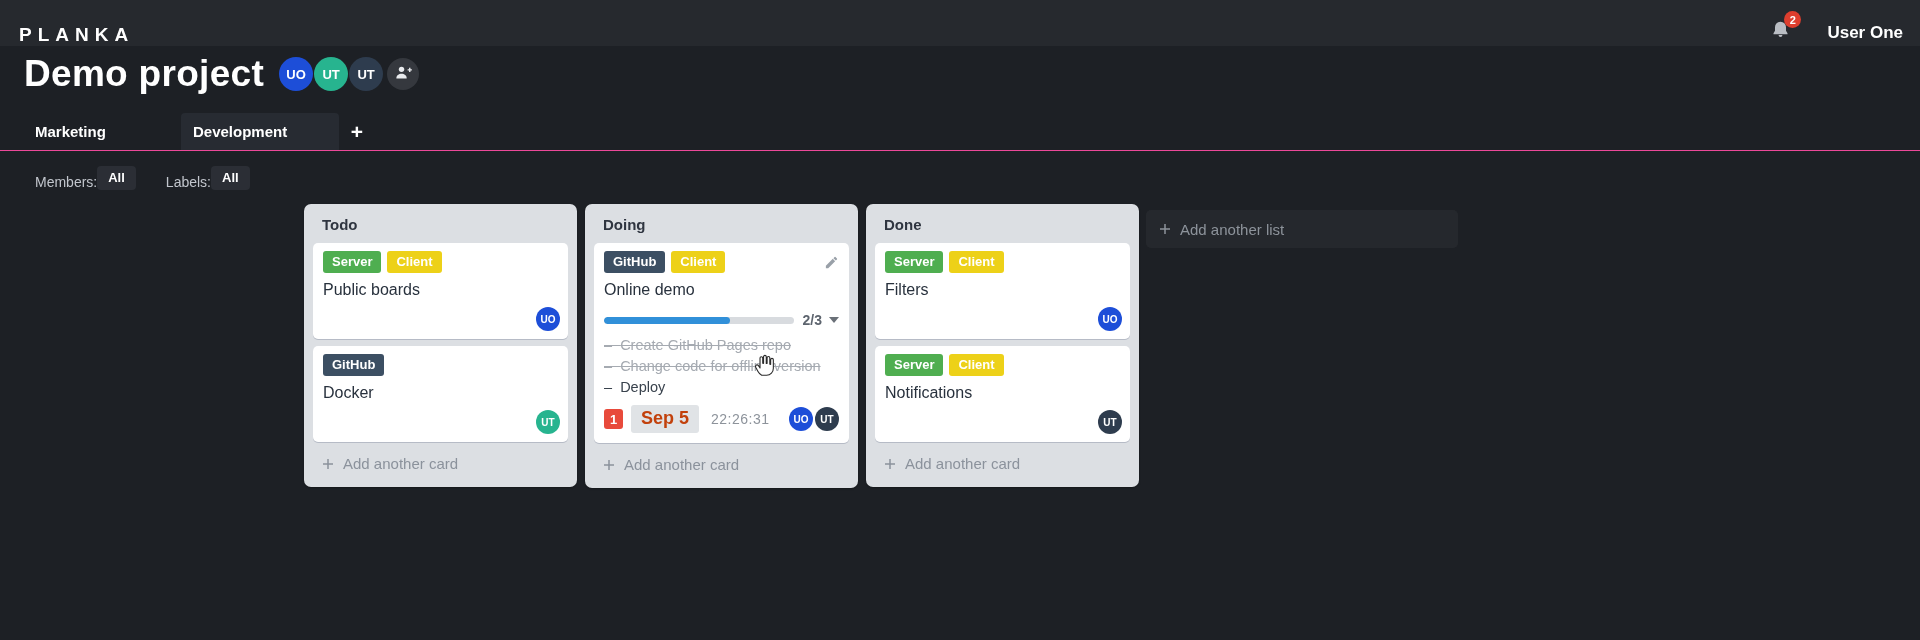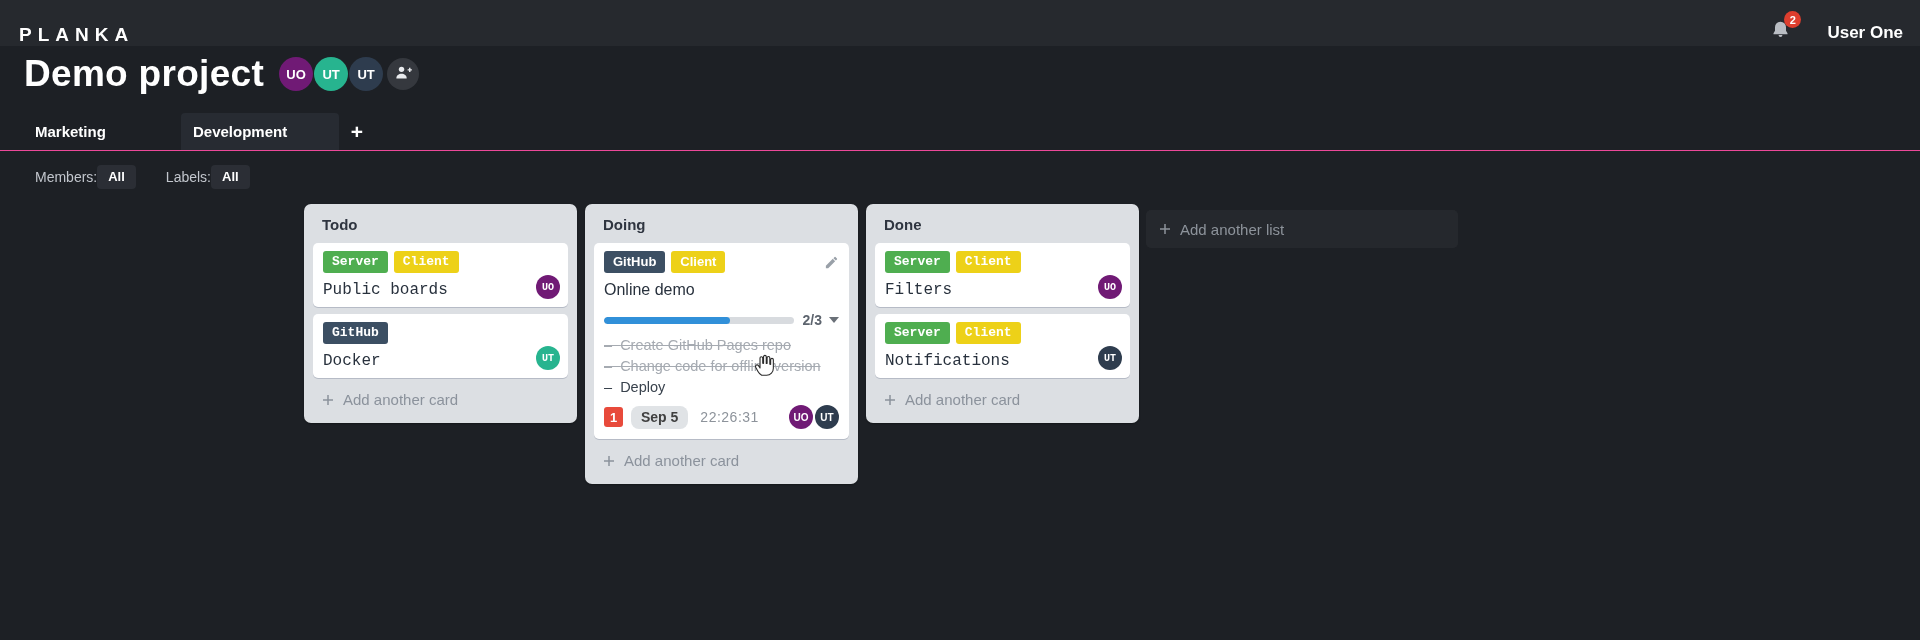--- a/index.html
+++ b/index.html
@@ -22,47 +22,47 @@
   .user-name { color:#fff; font-size:17px; font-weight:bold; cursor:pointer; }
 
   
   .project-row { position:absolute; top:53px; left:24px; display:flex; align-items:center; }
   .project-title { color:#fff; font-size:37px; font-weight:bold; letter-spacing:.3px; }
   .member-avatars { display:flex; align-items:center; margin-left:14px; }
   .avatar-lg { width:34px; height:34px; border-radius:50%; color:#fff; font-size:13px; font-weight:bold;
             display:flex; align-items:center; justify-content:center; margin-left:1px; cursor:pointer; }
   .add-member-btn { width:32px; height:32px; border-radius:50%; background:#35383e; margin-left:4px;
             display:flex; align-items:center; justify-content:center; cursor:pointer; }
-  .av-purple { background:#701a75; } .av-teal { background:#27b48f; } .av-navy { background:#2e3c4e; }
+  .av-purple { background:#1d4ed8; } .av-teal { background:#27b48f; } .av-navy { background:#2e3c4e; }
 
   
   .tabs-row { position:absolute; top:113px; left:0; width:1920px; height:38px;
             border-bottom:1px solid #ec4899; display:flex; align-items:stretch; padding-left:23px; }
   .tab { width:158px; display:flex; align-items:center; padding:0 12px;
             color:#fff; font-size:15px; font-weight:bold; cursor:pointer; }
   .tab.active { background:#272b32; border-radius:4px 4px 0 0; }
   .tab-add { width:36px; display:flex; align-items:center; justify-content:center;
             color:#fff; font-size:21px; font-weight:bold; cursor:pointer; }
 
   
-  .filters-row { position:absolute; top:163px; left:35px; height:27px; display:flex; align-items:center; }
+  .filters-row { position:absolute; top:163px; left:35px; height:27px; display:flex; align-items:flex-end; }
   .filter-label { color:#c2c6cd; font-size:14px; }
   .filter-chip { background:#2b2e35; border-radius:4px; padding:4px 11px 5px;
             color:#fff; font-size:13px; font-weight:bold; cursor:pointer; }
   .filter-gap { width:30px; }
 
   
   .board { position:absolute; top:204px; left:23px; display:flex; align-items:flex-start; }
   .list { width:273px; background:#dcdfe3; border-radius:7px; margin-right:8px;
             box-shadow:0 1px 2px rgba(0,0,0,.3); }
   .list-name { padding:12px 18px 10px; font-size:15px; font-weight:bold; color:#2f3540; cursor:pointer; }
   .cards { padding:0 9px; display:flex; flex-direction:column; gap:7px; }
   .card { background:#fff; border-radius:5px; padding:8px 10px 10px; position:relative;
             box-shadow:0 1px 0 rgba(9,30,66,.18); cursor:pointer; }
-  .card.simple { height:64px;font-family:Liberation Mono, monospace; }
+  .card.simple { height:96px; }
   .labels-row { display:flex; align-items:center; }
   .label { padding:3px 9px 4px; border-radius:3px; color:#fff; font-size:13px; font-weight:bold; margin-right:6px; }
   .lbl-green { background:#4fae50; } .lbl-yellow { background:#edd118; } .lbl-dark { background:#3c4f63; }
   .card-title { margin-top:8px; font-size:16px; color:#28313d; }
   .card-avatar { position:absolute; right:8px; bottom:8px; }
   .avatar-sm { width:24px; height:24px; border-radius:50%; color:#fff; font-size:10px; font-weight:bold;
             display:flex; align-items:center; justify-content:center; margin-left:2px; }
   .edit-btn { margin-left:auto; display:flex; align-items:center; cursor:pointer; }
 
   .progress-row { margin-top:13px; display:flex; align-items:center; }
@@ -73,22 +73,22 @@
             border-right:5px solid transparent; border-top:6px solid #6a7078; cursor:pointer; }
 
   .tasks { margin-top:9px; }
   .task { font-size:14.5px; margin:5px 0; color:#39424d; }
   .task::before { content:"–\00a0\00a0"; }
   .task.done { color:#a5aab1; text-decoration:line-through; }
 
   .card-footer { margin-top:10px; display:flex; align-items:center; }
   .notif-badge { width:19px; height:20px; background:#e84a3b; border-radius:3px; color:#fff;
             font-size:13px; font-weight:bold; display:flex; align-items:center; justify-content:center; }
-  .date-chip { margin-left:8px; background:#e0e3e6; border-radius:8px; padding:3px 10px 4px;
-            font-size:14px; font-weight:bold; color:#404040; cursor:pointer; }
+  .date-chip { margin-left:8px; background:#e0e3e6; border-radius:3px; padding:3px 10px 4px;
+            font-size:18px; font-weight:bold; color:#c2410c; cursor:pointer; }
   .timer { margin-left:12px; font-size:14px; color:#8d939b; letter-spacing:.5px; cursor:pointer; }
   .footer-avatars { margin-left:auto; display:flex; }
 
   .add-card-row { display:flex; align-items:center; padding:13px 18px 15px;
             color:#8b929c; font-size:15px; cursor:pointer; }
   .add-card-row.short { padding:2px 18px 14px; }
   .add-card-row svg, .add-list svg { margin-right:9px; }
 
   .add-list { position:absolute; left:1146px; top:210px; width:312px; height:38px; border-radius:5px;
             background:rgba(255,255,255,.04); display:flex; align-items:center; padding-left:13px;

